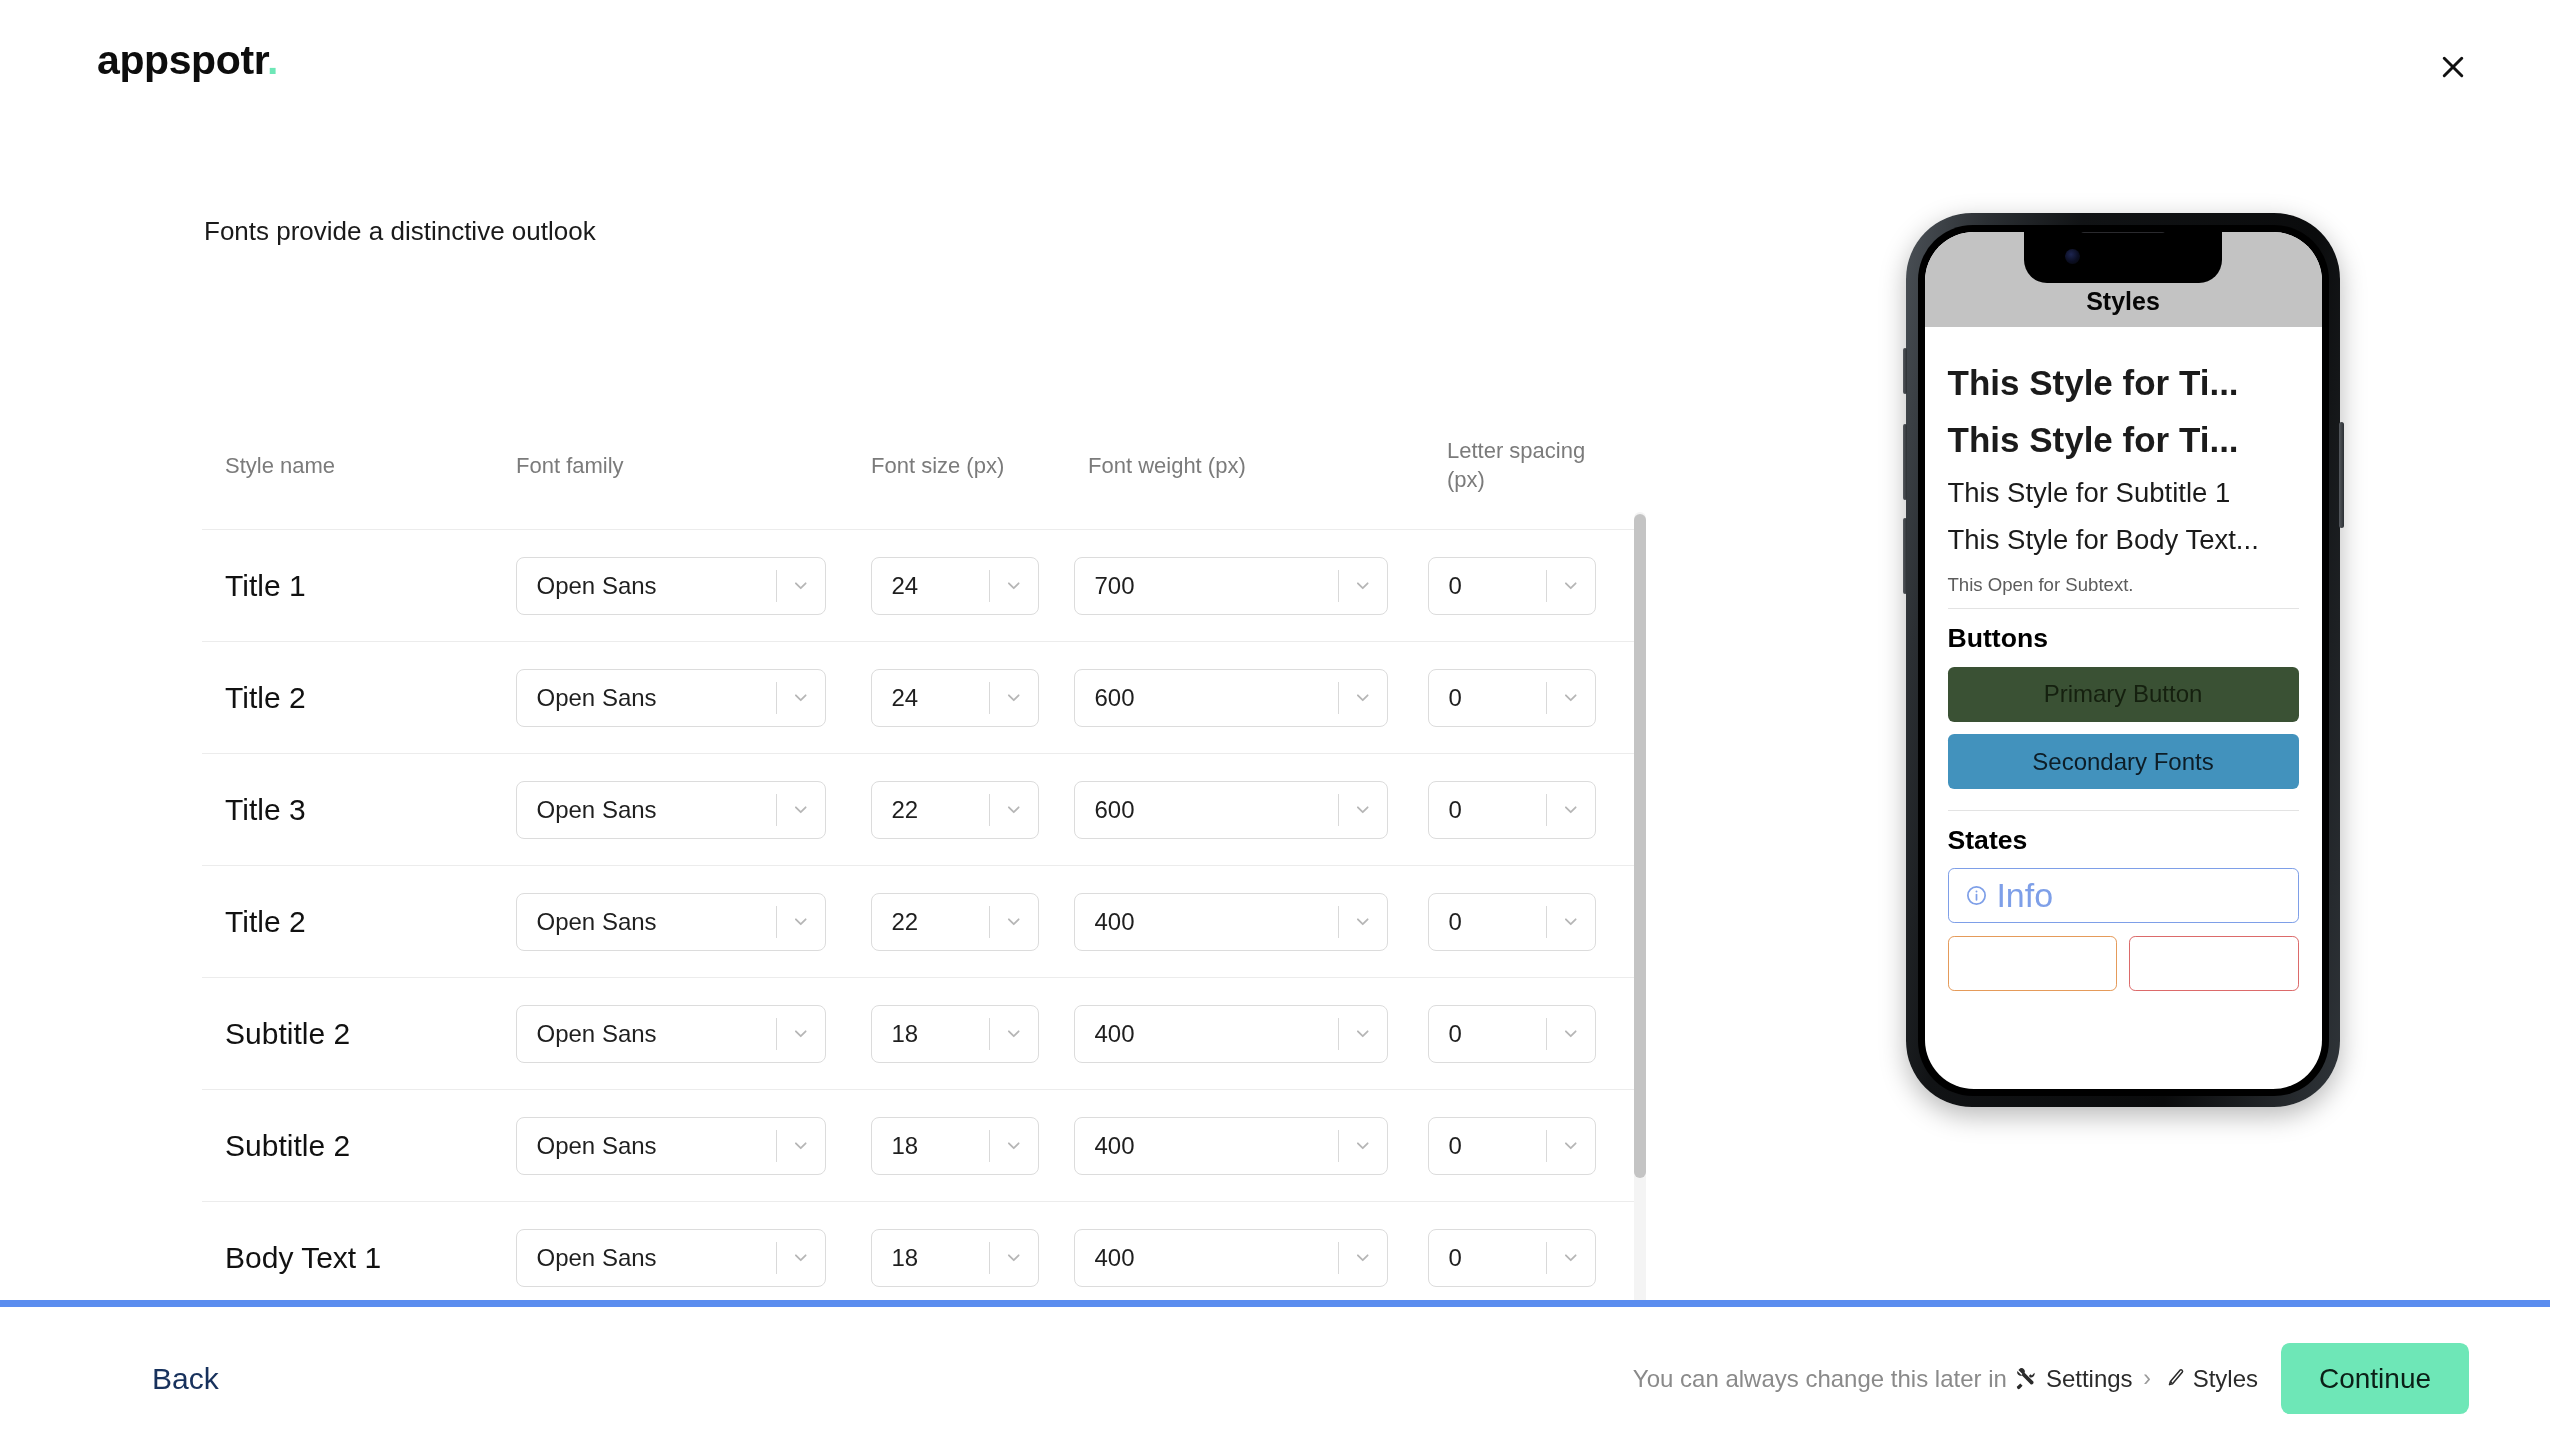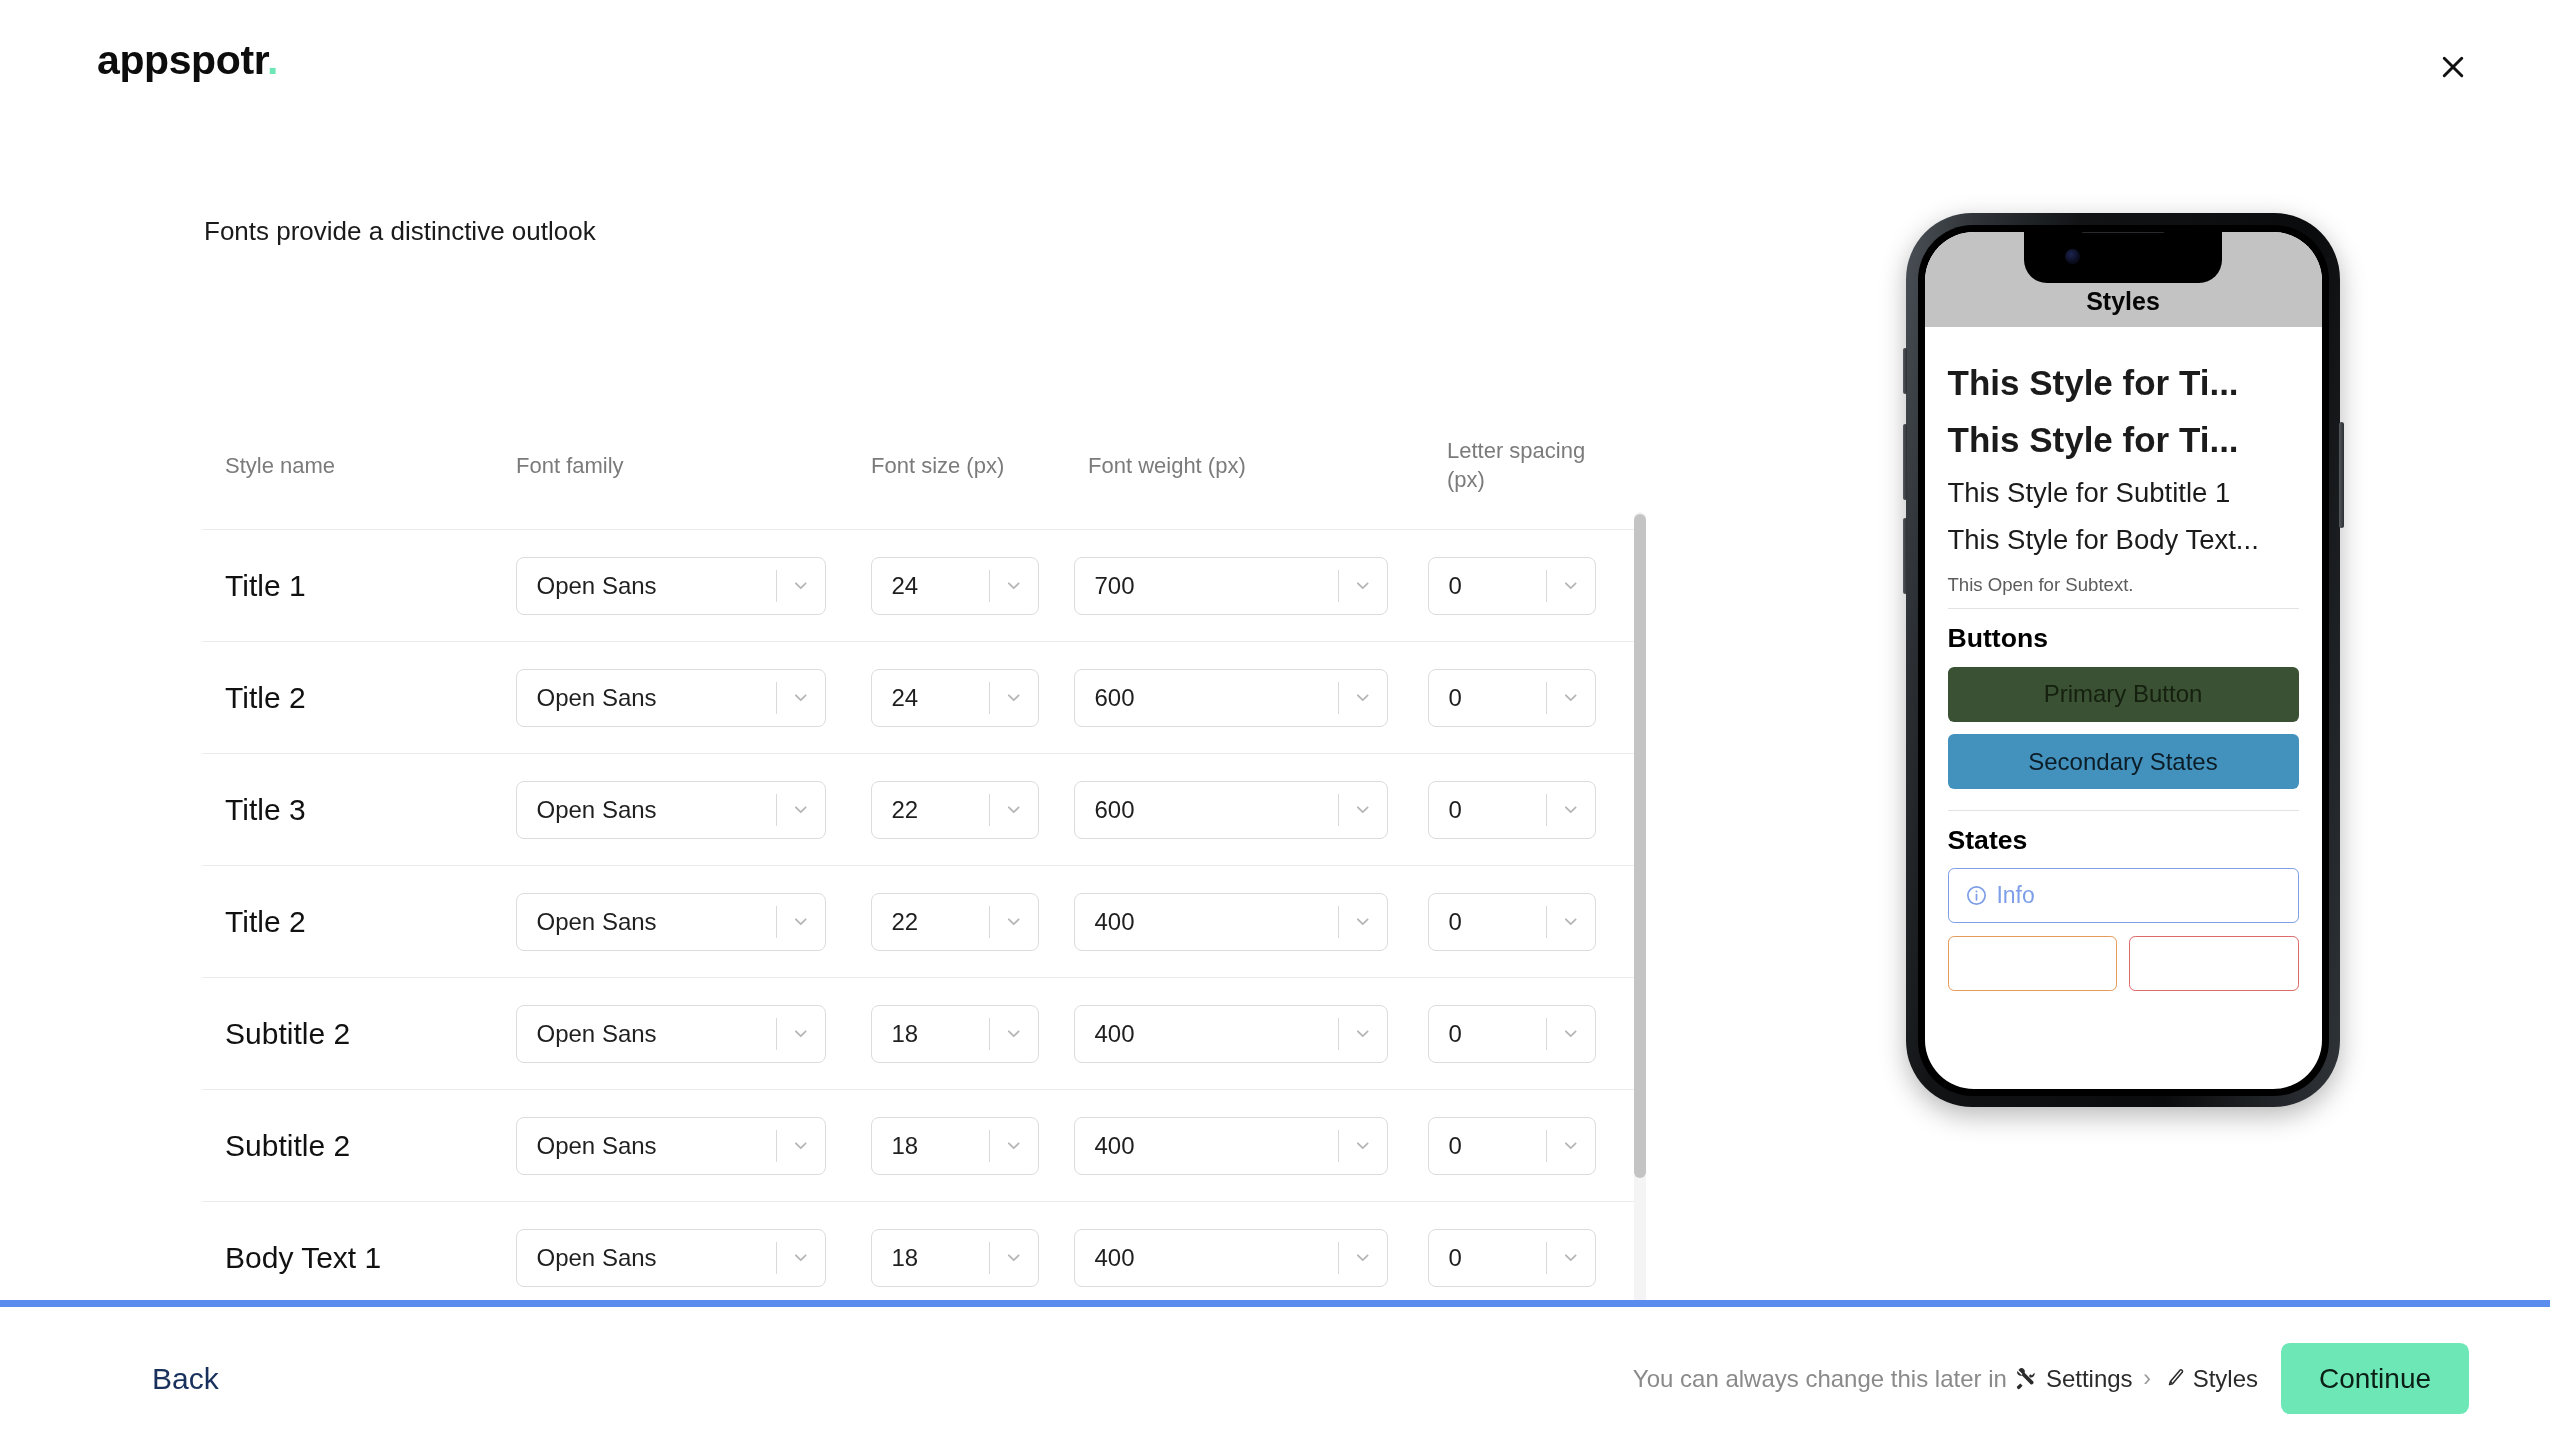--- a/index.html
+++ b/index.html
@@ -158,21 +158,21 @@
     font-size: 24px; cursor: pointer;
   }
   .pv-btn.primary   { background: #3a5134; color: #15200f; }
   .pv-btn.secondary { background: #4292bd; color: #0d1d27; }
 
   .pv-state {
     height: 55px; border-radius: 6.2px; margin-top: 12.4px;
     border: 0.9px solid #7e9fe8; display: flex; align-items: center;
     padding-left: 16px; gap: 8.9px; cursor: pointer;
   }
-  .pv-state .lbl { font-size: 23px; color: #7e9fe8; }
+  .pv-state .lbl { font-size: 34px; color: #7e9fe8; }
   .pv-state .ico { width: 23px; height: 23px; }
   .pv-state-row { display: flex; gap: 12.4px; margin-top: 12.4px; }
   .pv-state-half {
     flex: 1; height: 55px; border-radius: 6.2px;
   }
   .pv-state-half.warn { border: 0.9px solid #e59b5a; }
   .pv-state-half.err  { border: 0.9px solid #dc6a6a; }
 
   
   .progress {
@@ -529,21 +529,21 @@
         </div>
         <div class="app-body">
           <div class="pv-title1">This Style for Ti...</div>
           <div class="pv-title2">This Style for Ti...</div>
           <div class="pv-sub">This Style for Subtitle 1</div>
           <div class="pv-body">This Style for Body Text...</div>
           <div class="pv-subtext">This Open for Subtext.</div>
           <div class="pv-divider"></div>
           <div class="pv-section">Buttons</div>
           <div class="pv-btn primary">Primary Button</div>
-          <div class="pv-btn secondary">Secondary States</div>
+          <div class="pv-btn secondary">Secondary Fonts</div>
           <div class="pv-divider" style="margin-top:21px"></div>
           <div class="pv-section">States</div>
           <div class="pv-state">
             <span class="ico">
               <svg viewBox="0 0 24 24" fill="none" stroke="#7e9fe8" stroke-width="1.8">
                   <circle cx="12" cy="12" r="9"></circle>
                   <line x1="12" y1="11" x2="12" y2="16.5" stroke-linecap="round"></line>
                   <circle cx="12" cy="7.8" r="1" fill="#7e9fe8" stroke="none"></circle>
                 </svg>
             </span>

